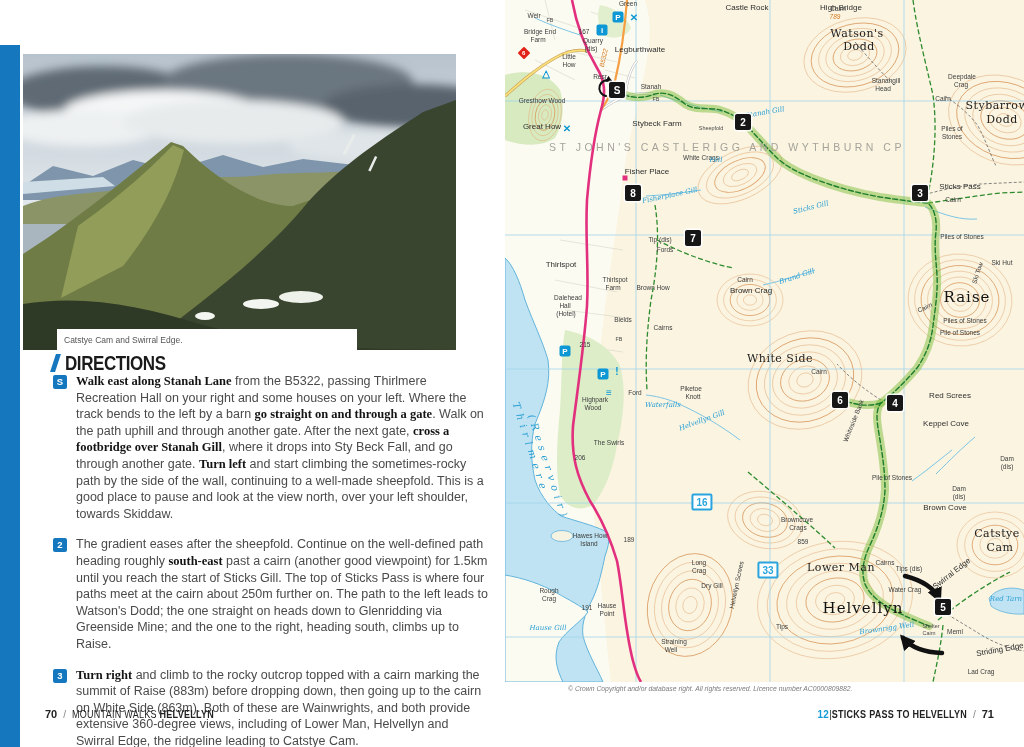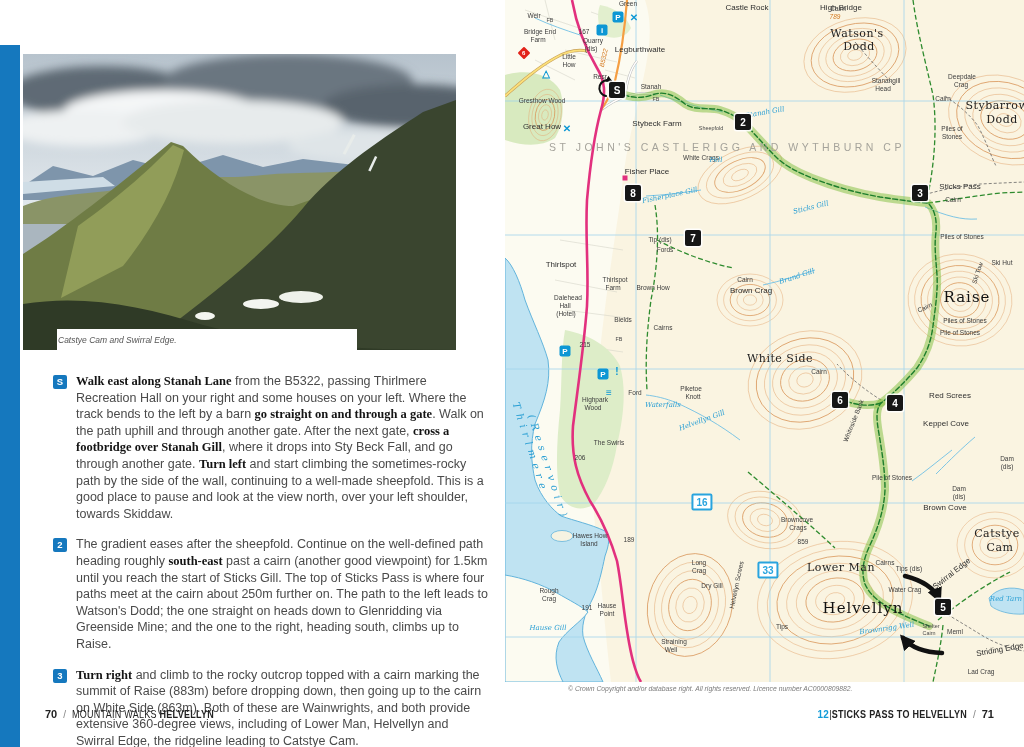--- a/index.html
+++ b/index.html
@@ -4,21 +4,21 @@
 <style>
   html,body{margin:0;padding:0;background:#ffffff;}
   .sheet{position:relative;width:1024px;height:747px;background:#fff;overflow:hidden;
          font-family:"Liberation Sans",sans-serif;}
   
   .edge-bar{position:absolute;left:0;top:45px;width:20px;height:702px;background:#1578be;}
   .photo{position:absolute;left:23px;top:54px;width:433px;height:296px;overflow:hidden;background:#aab6bf;}
   .photo svg{display:block;}
   .caption-box{position:absolute;left:57px;top:329px;width:300px;height:21px;background:#fff;
                display:flex;align-items:center;}
-  .caption-box span{font-style:italic;font-size:8.5px;color:#555;padding-left:1px;}
+  .caption-box span{font-size:8.5px;color:#555;padding-left:7px;}
   .dir-head{position:absolute;left:53px;top:351px;height:24px;display:flex;align-items:center;gap:7px;}
   .dir-slash{width:5px;height:18px;background:#1578be;transform:skewX(-18deg);}
   .dir-title{font-size:20px;font-weight:bold;color:#1a1a1a;letter-spacing:-0.5px;
              transform:scaleX(.85);transform-origin:left center;}
   .steps{position:absolute;left:53px;top:373px;width:437px;}
   .step{display:flex;gap:9px;margin-bottom:14px;}
   .step-marker{flex:0 0 14px;width:14px;height:14px;background:#1578be;color:#fff;font-size:9.5px;
                font-weight:bold;text-align:center;line-height:14px;border-radius:2px;margin-top:2px;}
   .step-text{margin:0;font-size:12.5px;line-height:16.6px;color:#4a4a4a;}
   .step-text b{color:#141414;font-family:Liberation Serif, serif;}
@@ -97,20 +97,24 @@
       <ellipse cx="182" cy="262" rx="10" ry="4" fill="#f3f5f0"></ellipse>
       <rect x="330" y="80" width="3" height="22" fill="#e8ecea" transform="rotate(28 330 80)"></rect>
       <rect x="352" y="102" width="2.5" height="16" fill="#e8ecea" transform="rotate(25 352 102)"></rect>
       <path d="M0,296 L0,250 C60,240 120,252 180,271 C240,287 300,293 360,295 L433,296 Z" fill="#2f3a26"></path>
     </svg>
   </div>
   <div class="caption-box">
     <span>Catstye Cam and Swirral Edge.</span>
   </div>
 
+  <div class="dir-head">
+    <div class="dir-slash"></div>
+    <span class="dir-title">DIRECTIONS</span>
+  </div>
 
   <div class="steps">
       <div class="step">
         <span class="step-marker">S</span>
         <p class="step-text"><b>Walk east along Stanah Lane</b> from the B5322, passing Thirlmere Recreation Hall on your right and some houses on your left. Where the track bends to the left by a barn <b>go straight on and through a gate</b>. Walk on the path uphill and through another gate. After the next gate, <b>cross a footbridge over Stanah Gill</b>, where it drops into Sty Beck Fall, and go through another gate. <b>Turn left</b> and start climbing the sometimes-rocky path by the side of the wall, continuing to a well-made sheepfold. This is a good place to pause and look at the view north, over your left shoulder, towards Skiddaw.</p>
       </div>
       <div class="step">
         <span class="step-marker">2</span>
         <p class="step-text">The gradient eases after the sheepfold. Continue on the well-defined path heading roughly <b>south-east</b> past a cairn (another good viewpoint) for 1.5km until you reach the start of Sticks Gill. The top of Sticks Pass is where four paths meet at the cairn about 250m further on. The path to the left leads to Watson's Dodd; the one straight on heads down to Glenridding via Greenside Mine; and the one to the right, heading south, climbs up to Raise.</p>
       </div>

